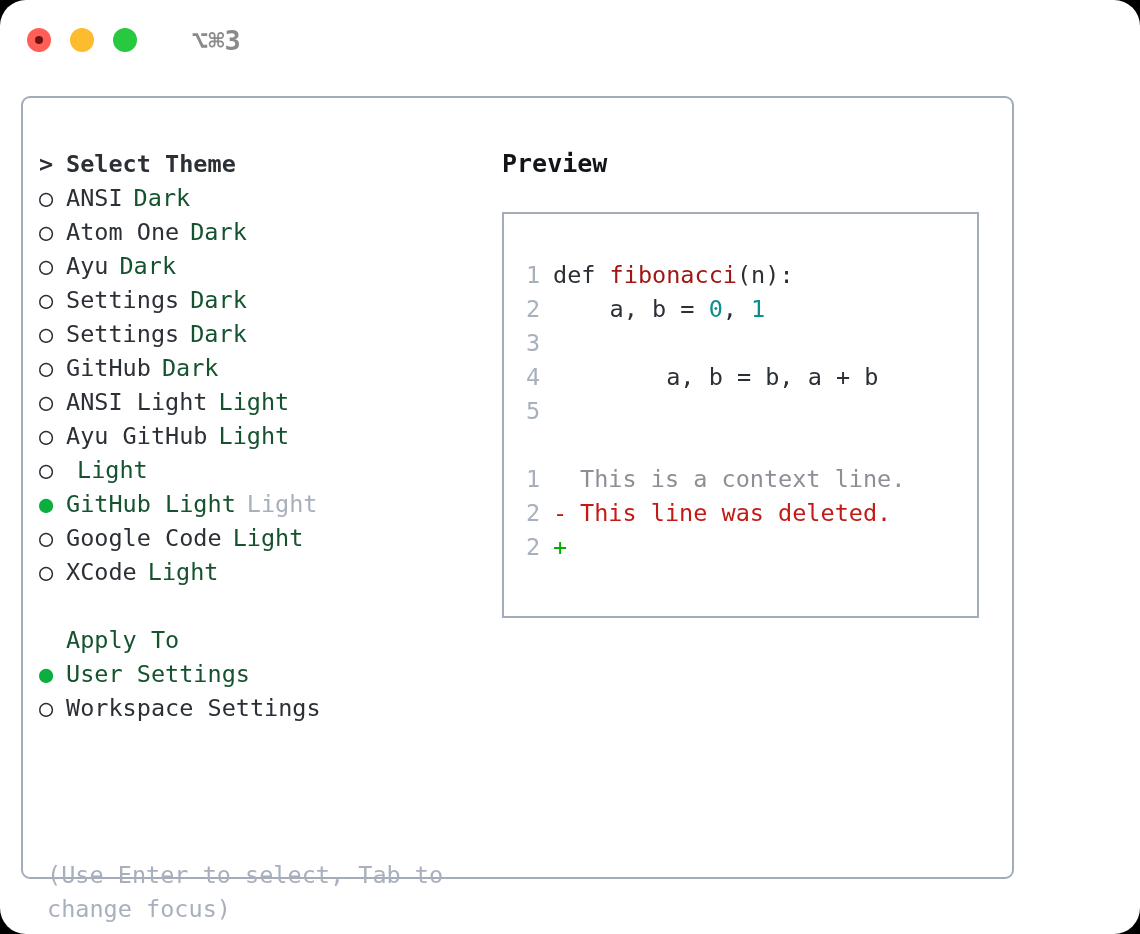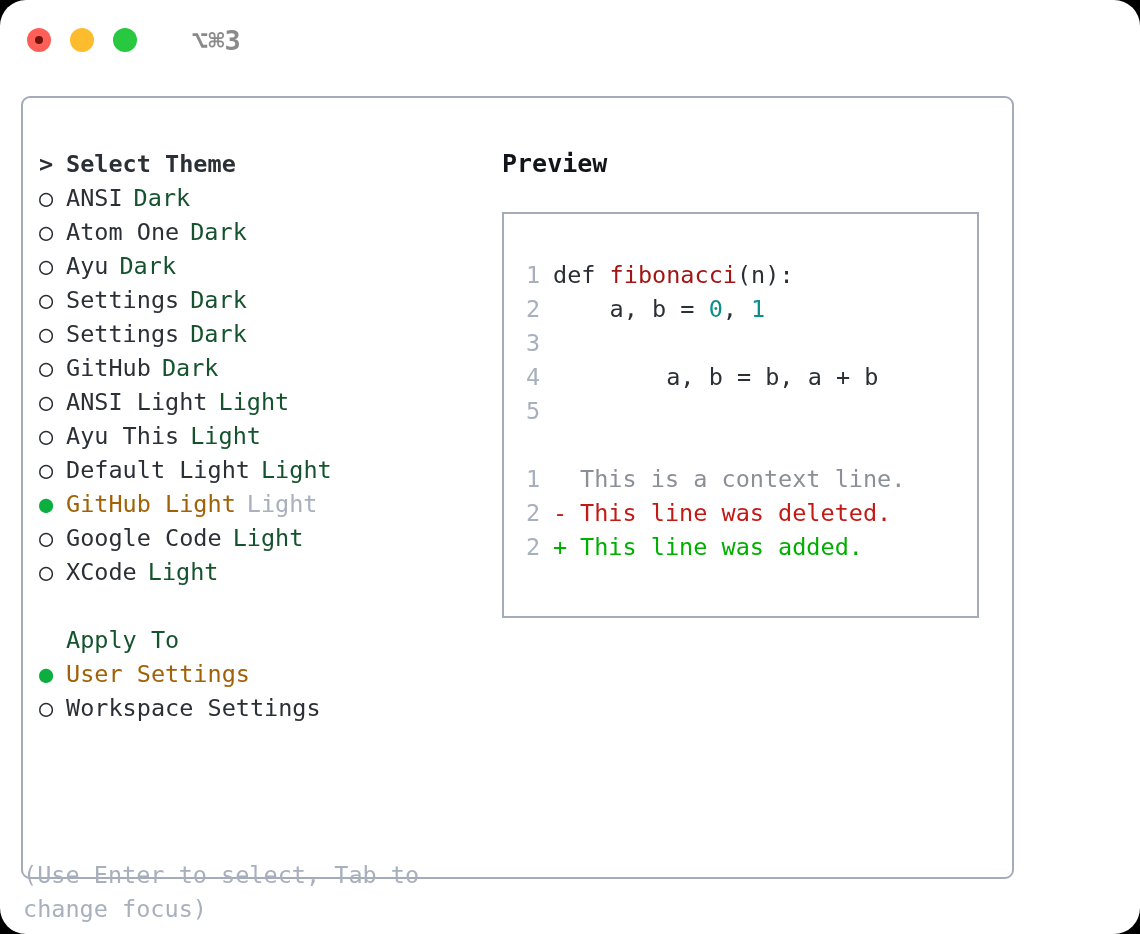--- a/index.html
+++ b/index.html
@@ -102,38 +102,38 @@
     flex: 0 0 27px;
     text-align: left;
     font-size: 23.5px;
     color: #2b2f36;
   }
   .marker.dot-filled { color: #0cae3f; }
   .row.heading {
     font-weight: 700;
     color: #111418;
   }
-  .row.selected .label { color: #a16207; }
+  .row.selected .label { color: #14532d; }
   .label { color: #2b2f36; }
   .variant {
     color: #14532d;
     margin-left: 11px;
   }
   .row.selected .variant { color: #a8b0bd; }
 
   .spacer-row { height: 34px; }
 
   #applyto-heading {
     color: #14532d;
     font-weight: 400;
   }
 
   #hint {
     position: absolute;
-    left: 0;
+    left: 24px;
     top: 760px;
     width: 420px;
     font-size: 23.5px;
     line-height: 34px;
     color: #a8b0bd;
     white-space: pre-wrap;
   }
 
   
   #right {
@@ -215,22 +215,22 @@
         </div>
 
         <div id="theme-list">
             <div class="row"><span class="marker">○</span><span class="label">ANSI</span><span class="variant">Dark</span></div>
             <div class="row"><span class="marker">○</span><span class="label">Atom One</span><span class="variant">Dark</span></div>
             <div class="row"><span class="marker">○</span><span class="label">Ayu</span><span class="variant">Dark</span></div>
             <div class="row"><span class="marker">○</span><span class="label">Settings</span><span class="variant">Dark</span></div>
             <div class="row"><span class="marker">○</span><span class="label">Settings</span><span class="variant">Dark</span></div>
             <div class="row"><span class="marker">○</span><span class="label">GitHub</span><span class="variant">Dark</span></div>
             <div class="row"><span class="marker">○</span><span class="label">ANSI Light</span><span class="variant">Light</span></div>
-            <div class="row"><span class="marker">○</span><span class="label">Ayu This</span><span class="variant">Light</span></div>
-            <div class="row"><span class="marker">○</span><span class="label">Default Light</span><span class="variant">Light</span></div>
+            <div class="row"><span class="marker">○</span><span class="label">Ayu GitHub</span><span class="variant">Light</span></div>
+            <div class="row"><span class="marker">○</span><span class="variant">Light</span></div>
             <div class="row selected"><span class="marker dot-filled">●</span><span class="label">GitHub Light</span><span class="variant">Light</span></div>
             <div class="row"><span class="marker">○</span><span class="label">Google Code</span><span class="variant">Light</span></div>
             <div class="row"><span class="marker">○</span><span class="label">XCode</span><span class="variant">Light</span></div>
           </div>
 
         <div class="spacer-row"></div>
 
         <div class="row">
           <span class="marker"> </span>
           <span class="label" id="applyto-heading">Apply To</span>
@@ -252,20 +252,20 @@
               <div class="code-line"><span class="lineno">1</span><span class="code-text"><span class="tok-plain">def </span><span class="tok-fn">fibonacci</span><span class="tok-plain">(n):</span></span></div>
               <div class="code-line"><span class="lineno">2</span><span class="code-text"><span class="tok-plain">    a, b = </span><span class="tok-num">0</span><span class="tok-plain">, </span><span class="tok-num">1</span></span></div>
               <div class="code-line"><span class="lineno">3</span></div>
               <div class="code-line"><span class="lineno">4</span><span class="code-text"><span class="tok-plain">        a, b = b, a + b</span></span></div>
               <div class="code-line"><span class="lineno">5</span></div>
             </div>
           <div class="code-blank"></div>
           <div id="diff-block">
               <div class="code-line"><span class="lineno">1</span><span class="diff-sign diff-ctx"> </span><span class="diff-ctx">This is a context line.</span></div>
               <div class="code-line"><span class="lineno">2</span><span class="diff-sign diff-del">-</span><span class="diff-del">This line was deleted.</span></div>
-              <div class="code-line"><span class="lineno">2</span><span class="diff-sign diff-add">+</span><span class="diff-add">This line was added.</span></div>
+              <div class="code-line"><span class="lineno">2</span><span class="diff-sign diff-add">+</span></div>
             </div>
         </div>
       </div>
 
     </div>
   </div>
 </div>
 
 </body></html>

